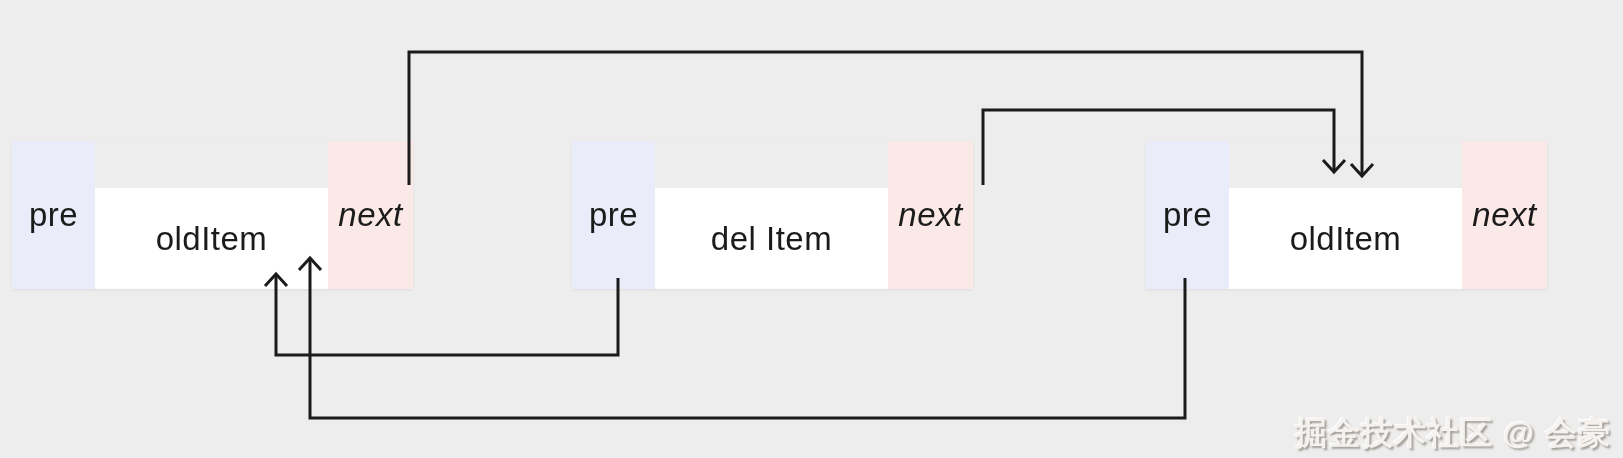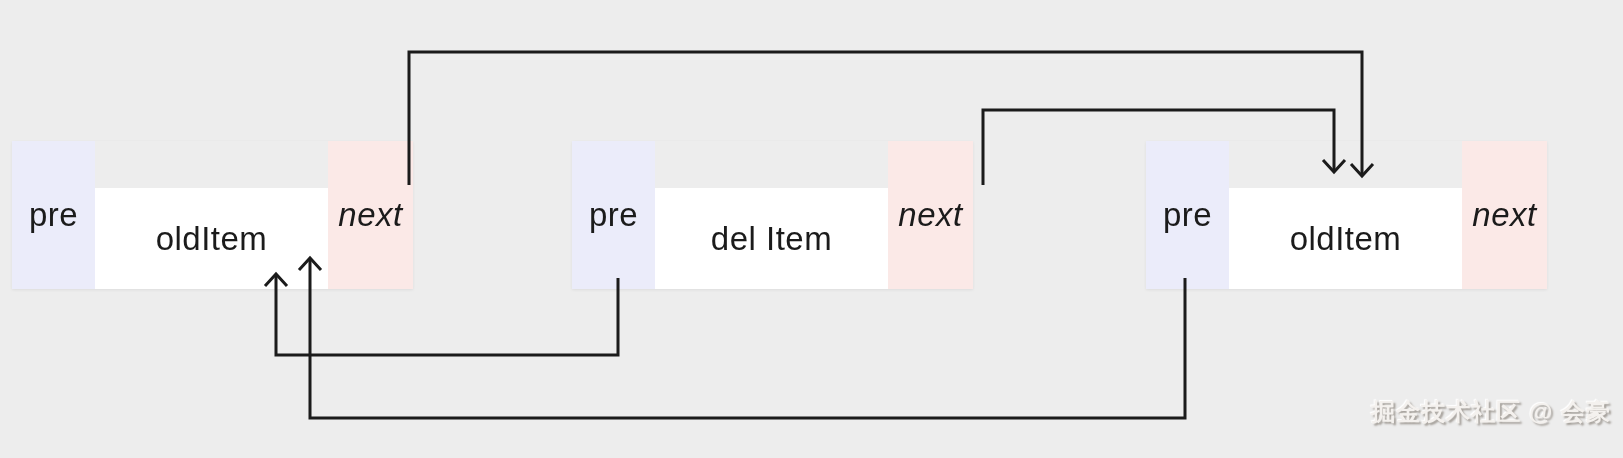--- a/index.html
+++ b/index.html
@@ -37,22 +37,22 @@
     pointer-events:none;
   }
   .arrow{
     fill:none;
     stroke:var(--line,#1b1b1b);
     stroke-width:3;
     stroke-linejoin:miter;
   }
   .watermark{
     position:absolute;
-    right:12px;top:396px;
-    font-size:24px;
+    right:12px;top:412px;
+    font-size:32px;
     font-weight:bold;
     color:#f4f1ee;
     text-shadow:2px 2px 2px #a39e98, -1px -1px 1px #ffffff;
     letter-spacing:1px;
     white-space:nowrap;
   }
 </style>
 </head>
 <body>
 

